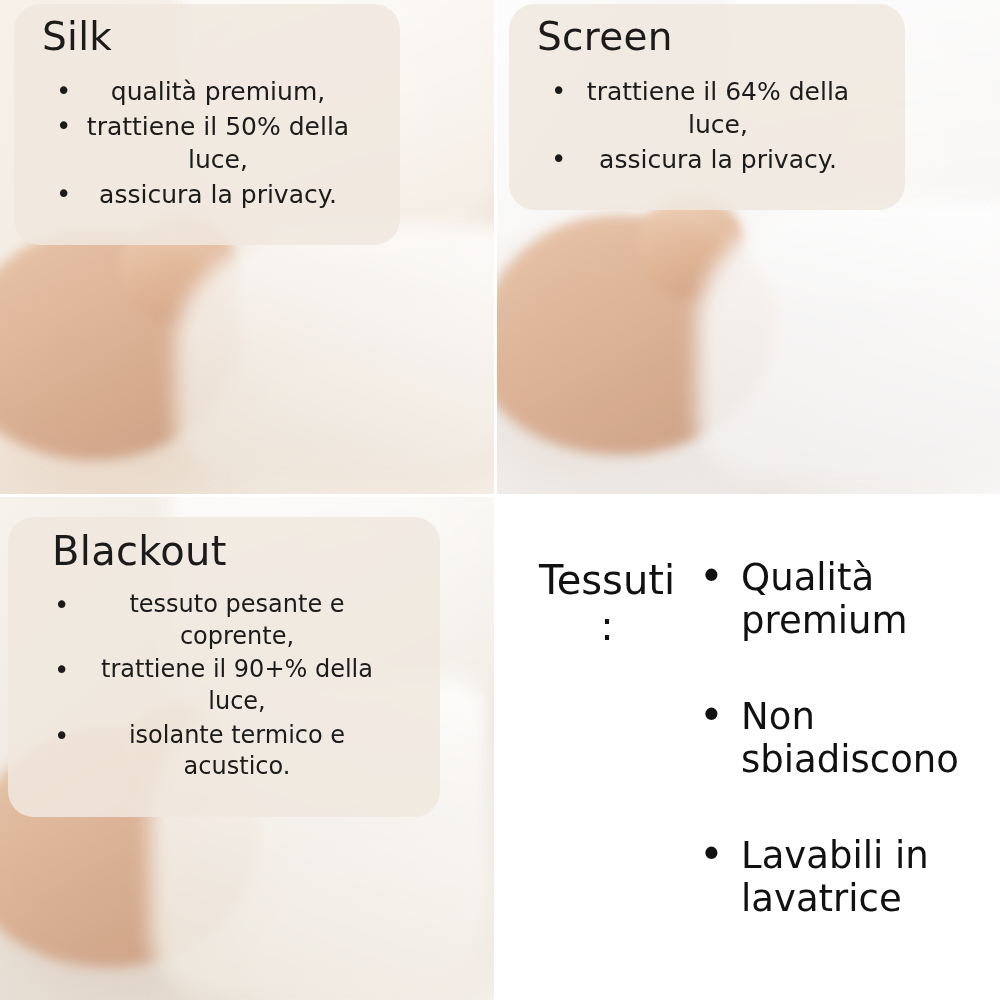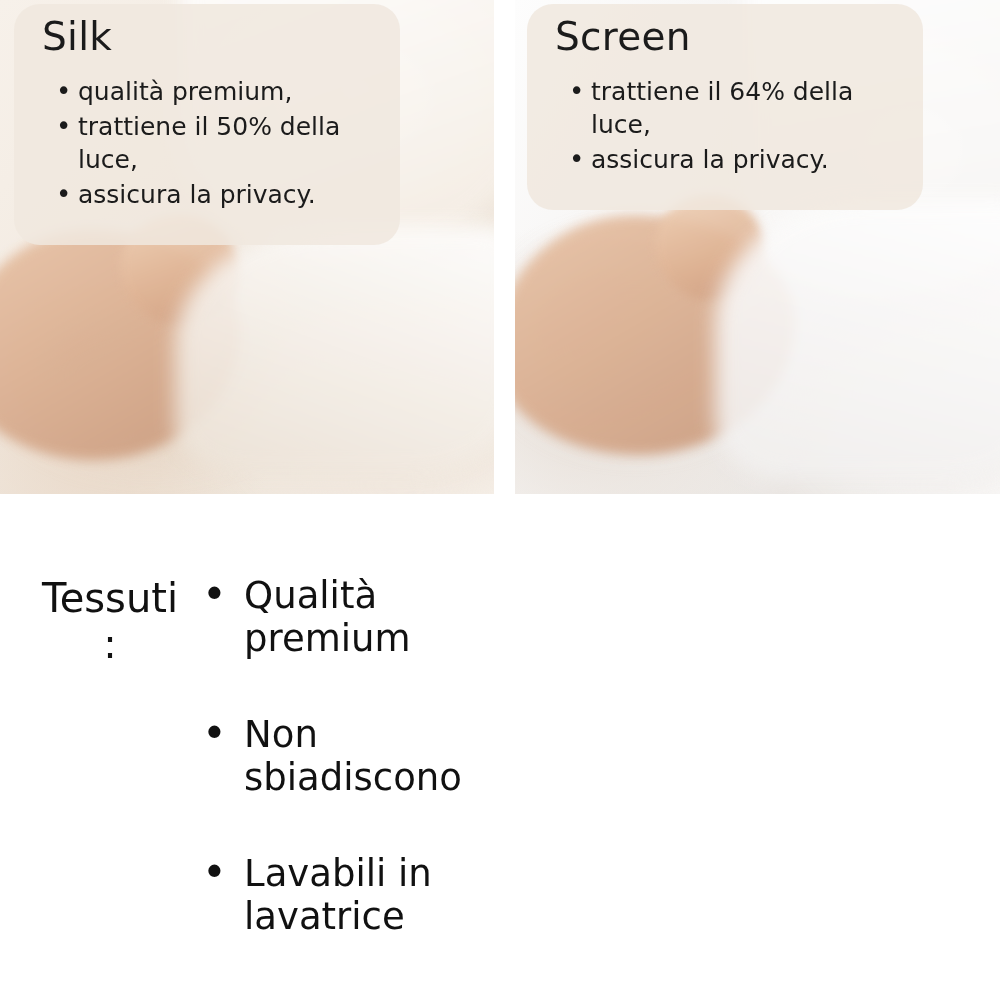--- a/index.html
+++ b/index.html
@@ -14,21 +14,21 @@
     overflow: hidden;
   }
   .grid {
     position: relative;
     width: 1000px;
     height: 1000px;
     display: grid;
     grid-template-columns: 497px 503px;
     grid-template-rows: 497px 503px;
     background: #ffffff;
-    gap: 18px;
+    gap: 0;
   }
   .cell {
     position: relative;
     overflow: hidden;
   }
   .cell.tl { border-right: 3px solid #fff; border-bottom: 3px solid #fff; }
   .cell.tr { border-bottom: 3px solid #fff; }
   .cell.bl { border-right: 3px solid #fff; }
 
   
@@ -96,20 +96,21 @@
     font-size: 39px;
     color: #1b1b1b;
     margin: 2px 0 6px 6px;
     letter-spacing: .3px;
     line-height: 1.1;
   }
   .cap-list {
     margin: 16px;
     padding: 0;
     list-style: none;
+    text-align: center;
   }
   .cap-list li {
     position: relative;
     font-size: 25px;
     line-height: 1.32;
     color: #1b1b1b;
     padding-left: 26px;
     margin-bottom: 2px;
   }
   .cap-list li::before {
@@ -202,20 +203,38 @@
     </div>
     <div class="caption cap-screen">
       <div class="cap-title">Screen</div>
       <ul class="cap-list">
         <li>trattiene il 64% della luce,</li>
         <li>assicura la privacy.</li>
       </ul>
     </div>
   </div>
 
+  <div class="cell bl">
+    <div class="photo photo-blackout">
+      <div class="drape" style="left:170px; top:-20px; width:350px; height:320px; background:linear-gradient(165deg,#ffffff,#f0ebe3); border-radius:0 0 58% 42%;"></div>
+      <div class="fold" style="left:0px; top:300px; width:250px; height:190px; background:#ddd0c3;"></div>
+      <div class="fold" style="left:260px; top:330px; width:280px; height:200px; background:#efe9e1;"></div>
+      <div class="hand" style="left:-30px; top:230px; width:290px; height:240px;"></div>
+      <div class="hand2" style="left:120px; top:205px; width:115px; height:110px;"></div>
+      <div class="drape" style="left:150px; top:180px; width:340px; height:320px; background:linear-gradient(200deg,#ffffff,#eee7dd); border-radius:46% 14% 30% 20%;"></div>
+    </div>
+    <div class="caption cap-blackout">
+      <div class="cap-title">Blackout</div>
+      <ul class="cap-list">
+        <li>tessuto pesante e coprente,</li>
+        <li>trattiene il 90+% della luce,</li>
+        <li>isolante termico e acustico.</li>
+      </ul>
+    </div>
+  </div>
 
   <div class="cell br">
     <div class="summary">
       <h2 class="summary-title">Tessuti :</h2>
       <ul class="summary-list">
         <li>Qualità premium</li>
         <li>Non sbiadiscono</li>
         <li>Lavabili in lavatrice</li>
       </ul>
     </div>

